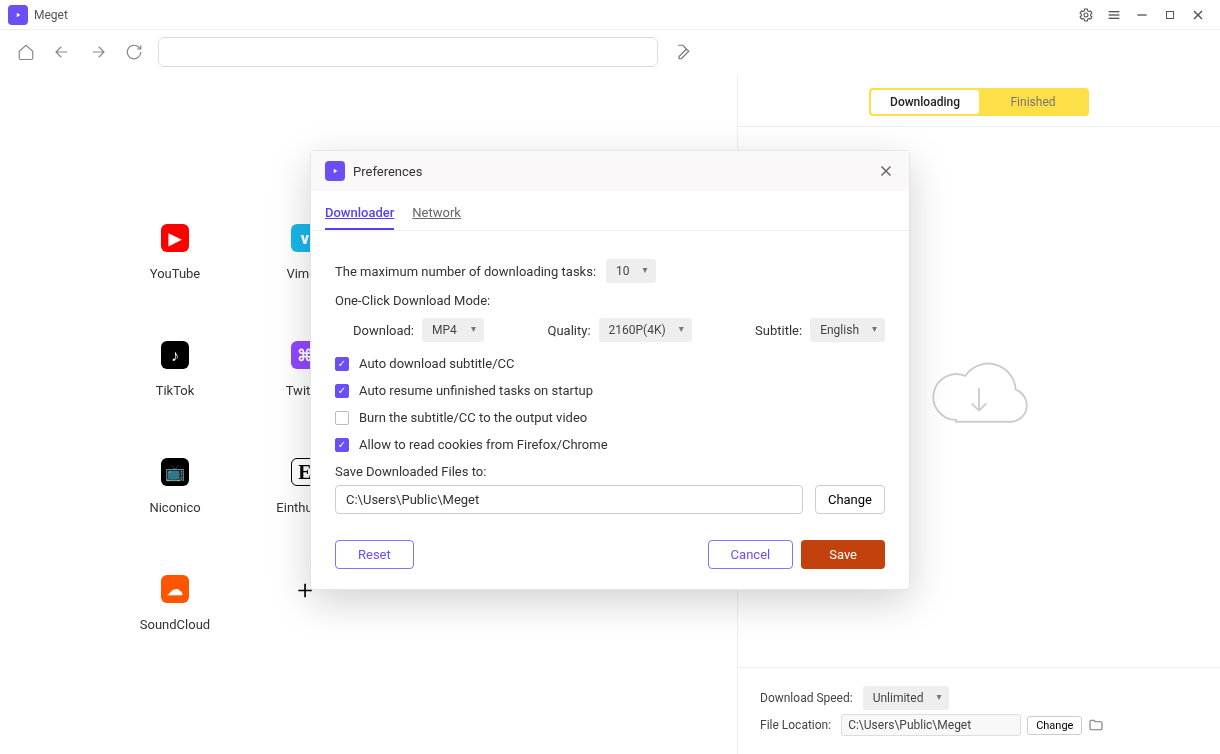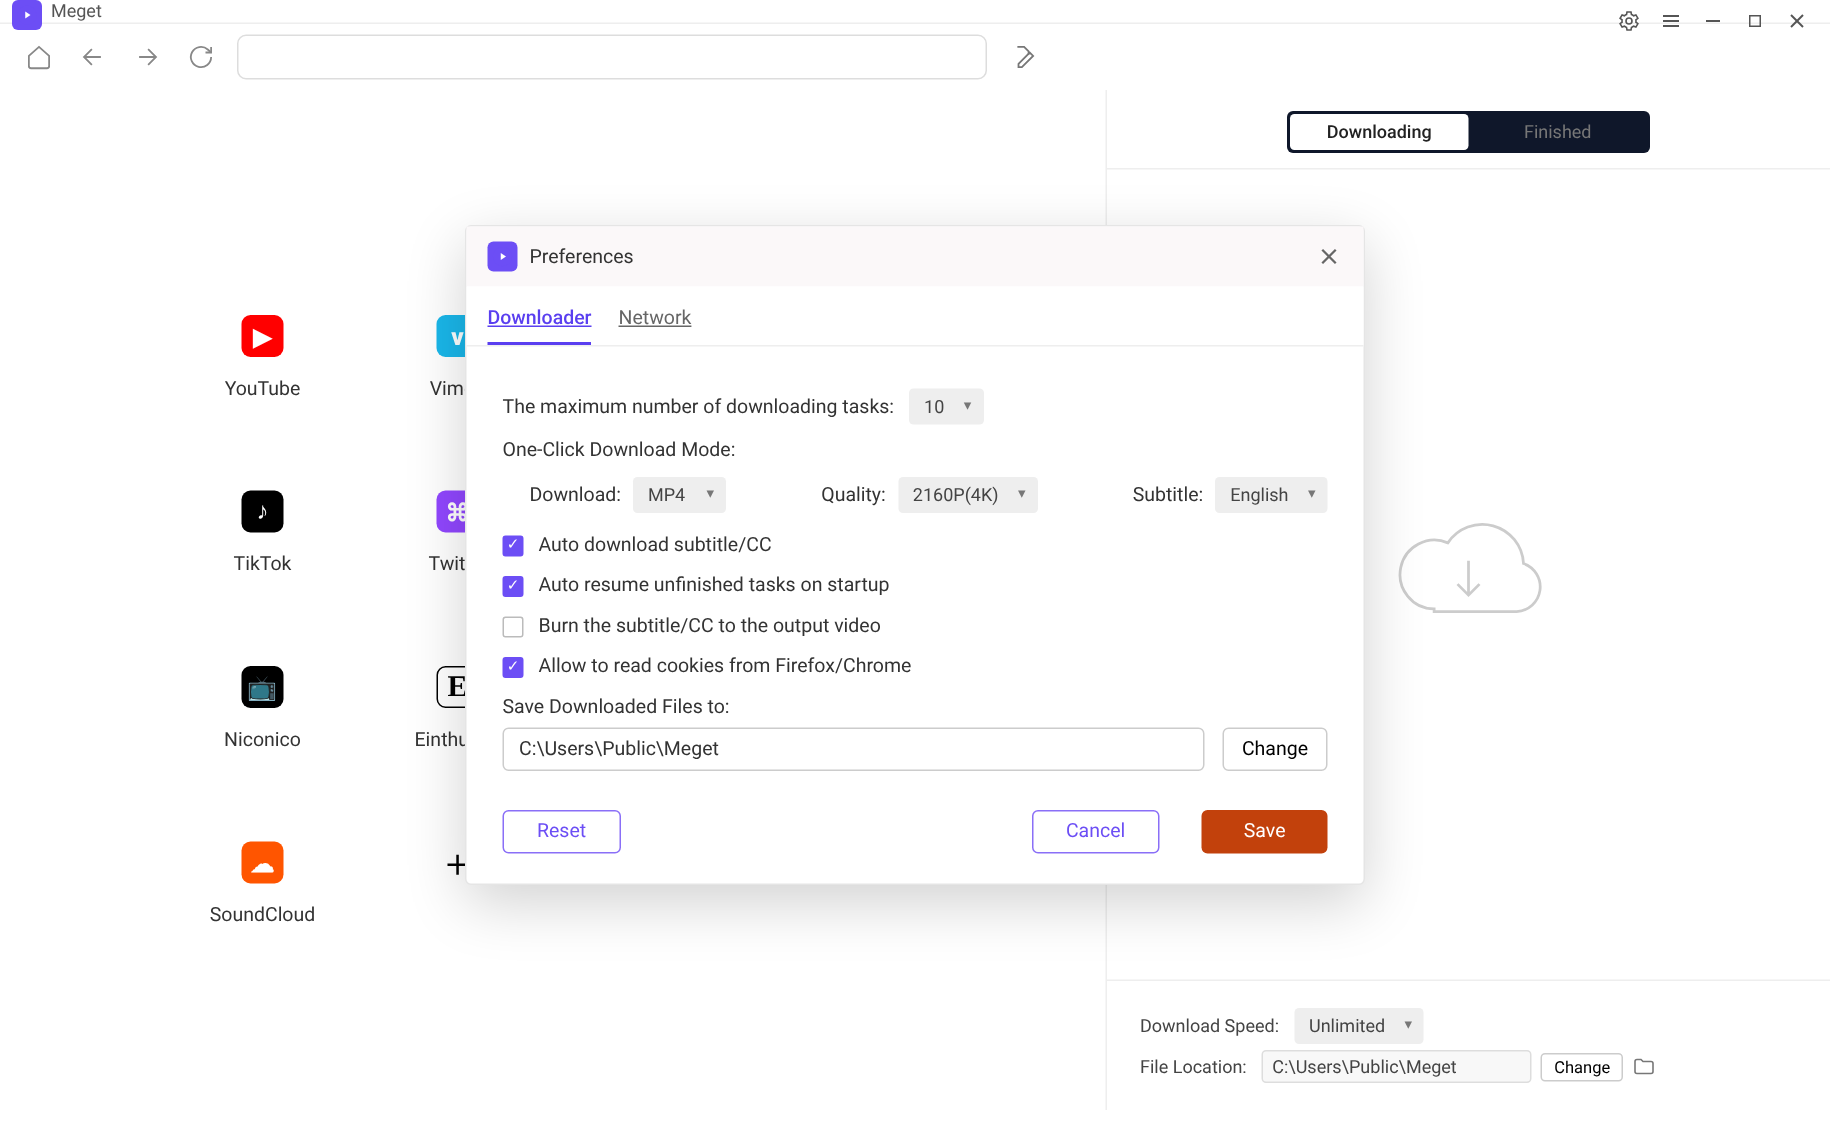--- a/index.html
+++ b/index.html
@@ -1,19 +1,19 @@
 <!DOCTYPE html>
 <html><head>
 <meta charset="utf-8">
 <style>
 * { box-sizing: border-box; margin: 0; padding: 0; font-family: -apple-system, BlinkMacSystemFont, "Segoe UI", Roboto, sans-serif; }
 body { width: 1220px; height: 754px; background: #fff; overflow: hidden; position: relative; }
 
 
-.titlebar { height: 16px; display: flex; padding: 0 8px; background: #fff; border-bottom: 1px solid #eee; }
+.titlebar { height: 30px; display: flex; align-items: center; padding: 0 8px; background: #fff; border-bottom: 1px solid #eee; }
 .app-logo { width: 20px; height: 20px; border-radius: 4px; background: #6c4ef5; display: flex; align-items: center; justify-content: center; }
 .app-logo svg { width: 14px; height: 14px; }
 .app-title { margin-left: 6px; font-size: 12px; color: #555; }
 .titlebar-spacer { flex: 1; }
 .titlebar-btn { width: 28px; height: 28px; display: flex; align-items: center; justify-content: center; color: #555; cursor: pointer; }
 .titlebar-btn svg { width: 16px; height: 16px; }
 .titlebar-btn.sq svg{ width:12px; height:12px;}
 
 
 .navbar { height: 44px; display: flex; align-items: center; gap: 12px; padding: 0 14px; }
@@ -36,21 +36,21 @@
 .vm { background: #1ab7ea; color:#fff; font-weight:900;}
 .tk { background: #000; }
 .tw { background: #9147ff; }
 .nc { background: #000; color:#fff;}
 .ei { background: #fff; color:#000; font-family: serif; font-size:20px; font-weight:900; border:1px solid #000;}
 .sc { background: #ff5500; }
 .pl { background: transparent; color: #000; font-size: 26px; font-weight: 400; }
 
 
 .right-tabs { display: flex; justify-content: center; padding: 14px 0 10px; border-bottom: 1px solid #eee; }
-.tab-group { display: flex; background: #0f172a; border-radius: 4px; padding: 2px; width: 242px; }
+.tab-group { display: flex; background: #fde047; border-radius: 4px; padding: 2px; width: 220px; }
 .tab { flex: 1; text-align: center; font-size: 12px; padding: 5px 0; color: #777; cursor: pointer; border-radius: 3px; }
 .tab.active { background: #fff; color: #222; font-weight: 500; }
 
 .right-center { flex: 1; display: flex; align-items: center; justify-content: center; }
 .cloud-icon { width: 110px; height: 90px; color: #ccc; }
 
 .right-footer { padding: 14px 22px; font-size: 12px; color: #444; border-top: 1px solid #eee; }
 .foot-row { display: flex; align-items: center; gap: 10px; margin: 4px 0; }
 .foot-path-wrap{ display:flex; align-items:center; gap:6px; }
 .foot-path { width: 180px; font-size: 12px; padding: 3px 6px; border: 1px solid #ddd; border-radius: 3px; background:#f8f8f8; color:#444;}
@@ -78,21 +78,21 @@
 .chk-row { display: flex; align-items: center; gap: 10px; margin: 12px 0; font-size: 13px; color: #333; }
 .chk { width: 14px; height: 14px; border: 1.5px solid #bbb; border-radius: 2px; display: inline-flex; align-items: center; justify-content: center; background:#fff;}
 .chk.checked { background: #6c4ef5; border-color: #6c4ef5; }
 .chk.checked::after { content: "✓"; color: #fff; font-size: 10px; line-height: 1; }
 .save-label { font-size: 13px; color: #333; margin-top: 6px; margin-bottom: 6px; }
 .path-row { display: flex; gap: 12px; align-items: center; }
 .path-input { flex: 1; border: 1px solid #ccc; border-radius: 4px; padding: 6px 10px; font-size: 13px; color: #333; }
 .change-btn { border: 1px solid #ccc; background: #fff; padding: 6px 12px; font-size: 13px; border-radius: 4px; cursor: pointer; }
 .dialog-actions { display: flex; align-items: center; margin-top: 26px; }
 .reset-btn { border: 1px solid #8a6ff7; color: #6c4ef5; background: #fff; padding: 6px 22px; border-radius: 4px; font-size: 13px; cursor: pointer; }
-.actions-right { margin-left: auto; display: flex; gap: 28px; }
+.actions-right { margin-left: auto; display: flex; gap: 8px; }
 .cancel-btn { border: 1px solid #8a6ff7; color: #6c4ef5; background: #fff; padding: 6px 22px; border-radius: 4px; font-size: 13px; cursor: pointer; }
 .save-btn { border: none; background: #c2410c; color: #fff; padding: 6px 28px; border-radius: 4px; font-size: 13px; cursor: pointer; }
 </style>
 </head>
 <body>
 
 <div class="titlebar">
   <span class="app-logo">
     <svg viewBox="0 0 24 24" fill="#fff">
         <circle cx="12" cy="12" r="11" fill="#6c4ef5"></circle>

